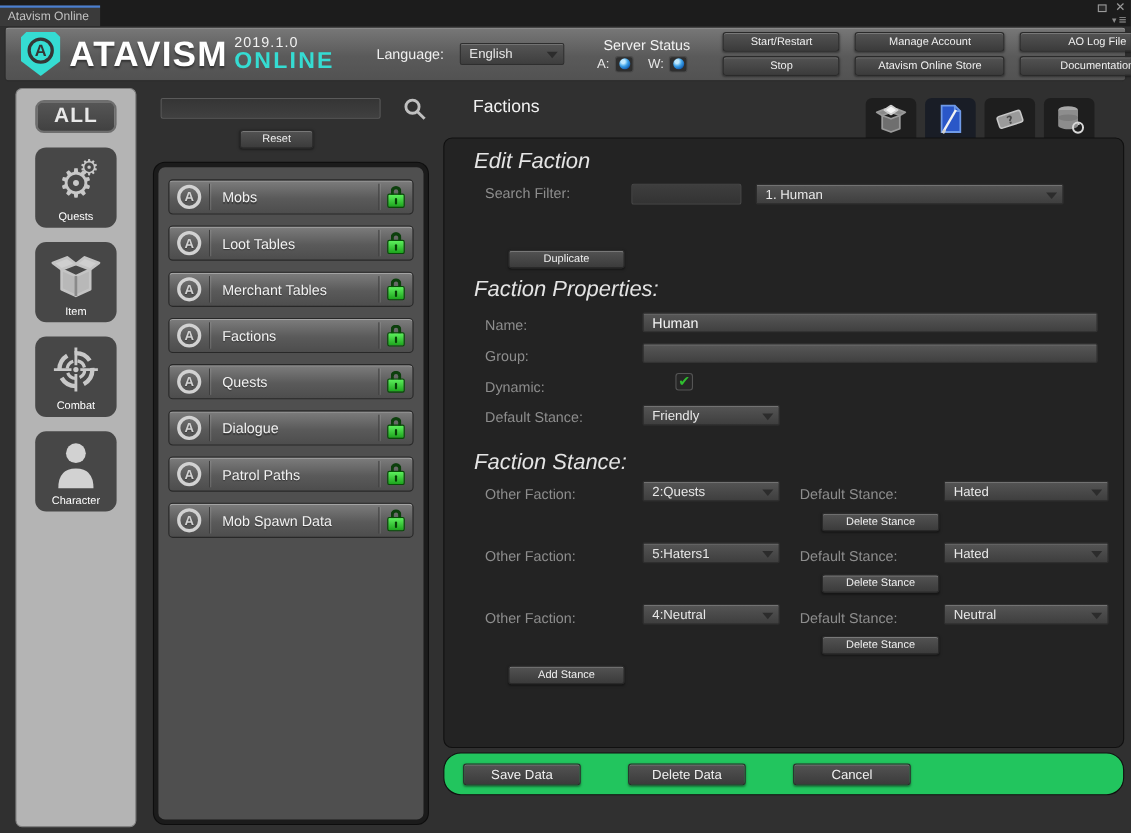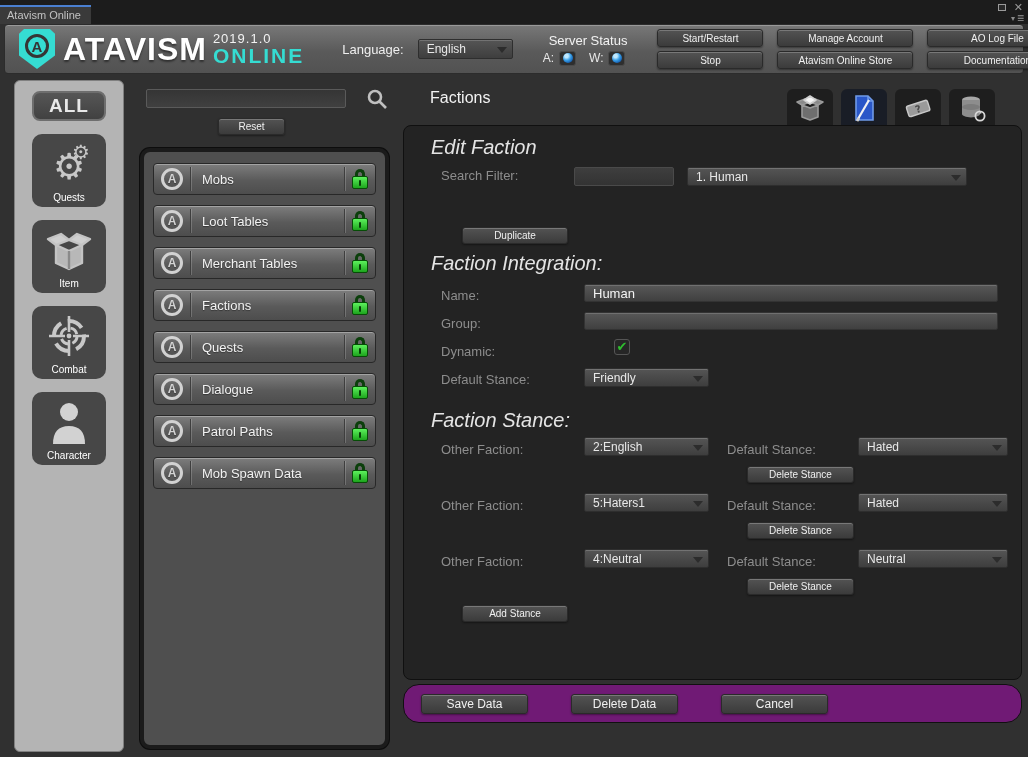--- a/index.html
+++ b/index.html
@@ -152,21 +152,21 @@
     position:absolute; height:18px; background:linear-gradient(#585858,#404040);
     border:1px solid #333; border-radius:2px; box-shadow:inset 0 1px 0 rgba(255,255,255,.15);
     color:#f4f4f4; font-size:13px; padding:0 8px; display:flex; align-items:center;
   }
   .checkbox { position:absolute; width:16px; height:16px; background:#262626;
     border:1px solid #555; border-radius:3px; color:#2fbf2f; font-size:13px; line-height:14px;
     text-align:center; font-weight:bold; }
   .abtn { position:absolute; height:17px; }
   .footer {
     position:absolute; left:0; top:604px; width:619px; height:39px;
-    background:#701a75; border:1px solid #101010; border-radius:16px;padding-left:35px;
+    background:#22c55e; border:1px solid #101010; border-radius:16px;padding-left:35px;
   }
   .footer .btn { position:absolute; width:107px; height:20px; font-size:12px; }
 </style>
 </head>
 <body>
 
 <div class="titlebar">
   <div class="win-tab">
     <span>Atavism Online</span>
   </div>
@@ -412,21 +412,21 @@
     <div class="h2" style="left:27px;top:10px">Edit Faction</div>
 
     <div class="flabel" style="left:37px;top:42px">Search Filter:</div>
     <input class="mini-input" style="left: 170px; top: 41px;" value="">
     <span class="dd" style="position:absolute;left:283px;top:41px;width:280px;height:19px">
       <span>1. Human</span>
       <span class="arrow"></span>
     </span>
     <div class="btn abtn" style="left:58px;top:101px;width:106px">Duplicate</div>
 
-    <div class="h2" style="left:27px;top:126px">Faction Integration:</div>
+    <div class="h2" style="left:27px;top:126px">Faction Properties:</div>
 
     <div class="flabel" style="left:37px;top:162px">Name:</div>
     <div class="tfield" style="left:180px;top:158px;width:414px">
       <span>Human</span>
     </div>
 
     <div class="flabel" style="left:37px;top:190px">Group:</div>
     <div class="tfield" style="left:180px;top:186px;width:414px">
       <span></span>
     </div>
@@ -439,21 +439,21 @@
     <div class="flabel" style="left:37px;top:246px">Default Stance:</div>
     <span class="dd" style="position:absolute;left:180px;top:242px;width:125px;height:19px">
       <span>Friendly</span>
       <span class="arrow"></span>
     </span>
 
     <div class="h2" style="left:27px;top:283px">Faction Stance:</div>
 
     <div class="flabel" style="left:37px;top:316px">Other Faction:</div>
     <span class="dd" style="position:absolute;left:180px;top:311px;width:125px;height:19px">
-      <span>2:English</span>
+      <span>2:Quests</span>
       <span class="arrow"></span>
     </span>
     <div class="flabel" style="left:323px;top:316px">Default Stance:</div>
     <span class="dd" style="position:absolute;left:454px;top:311px;width:150px;height:19px">
       <span>Hated</span>
       <span class="arrow"></span>
     </span>
     <div class="btn abtn" style="left:343px;top:340px;width:107px">Delete Stance</div>
 
     <div class="flabel" style="left:37px;top:372px">Other Faction:</div>

